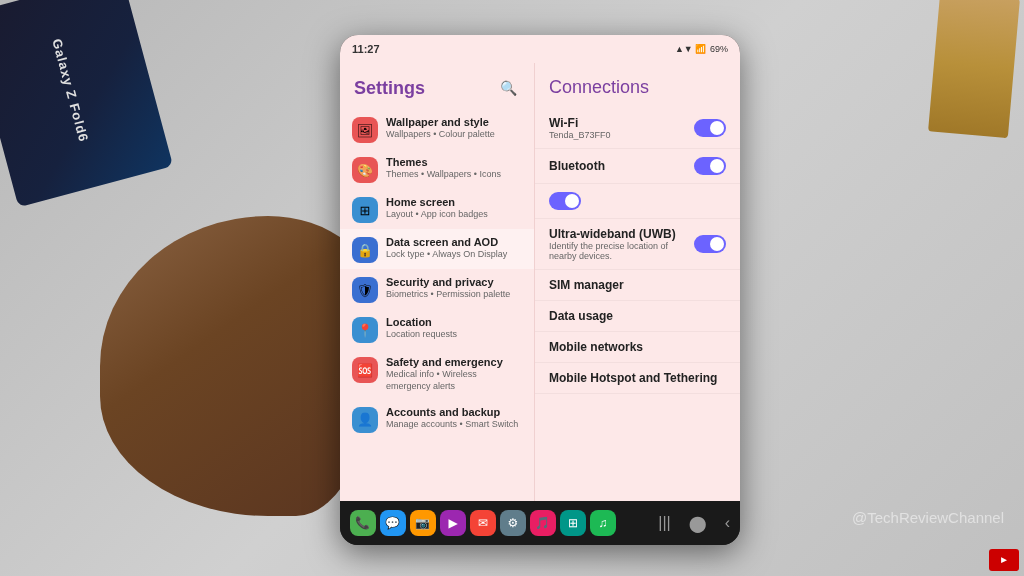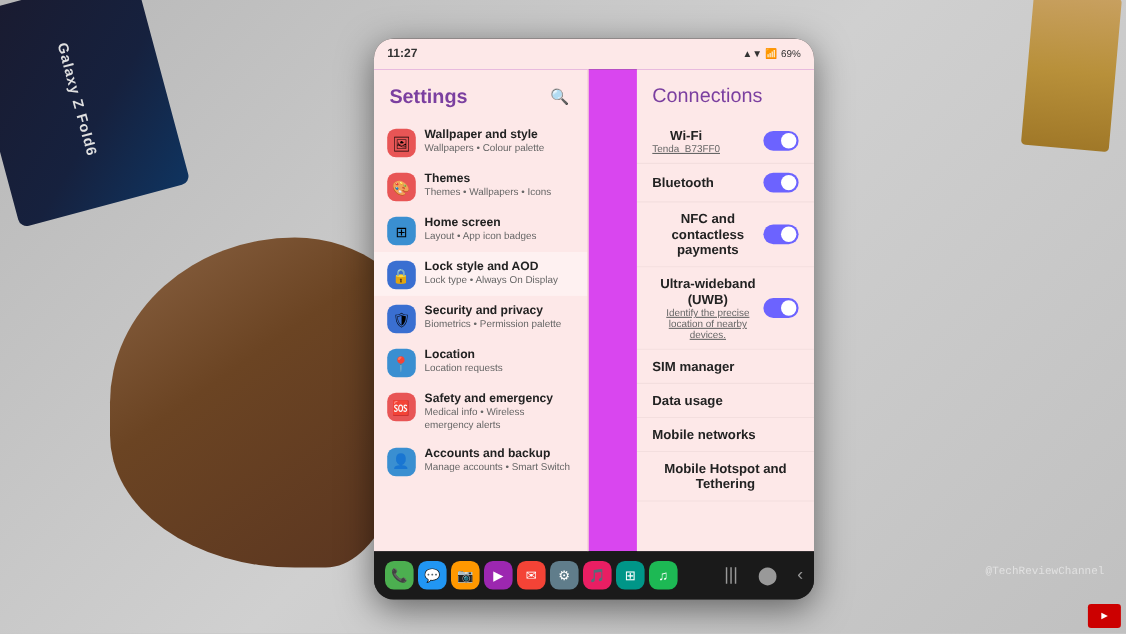--- a/index.html
+++ b/index.html
@@ -101,22 +101,21 @@
       display: flex;
       align-items: center;
       gap: 3px;
       font-size: 9px;
     }
 
     
     .device-content {
       display: flex;
       height: calc(100% - 28px - 44px);
-      background: #d946ef;
-      gap: 44px;
+      background: #6d28d9;
     }
 
     
     .left-panel {
       width: 195px;
       background: #fde8e8;
       padding: 10px 0;
       overflow: hidden;
       border-right: 1px solid #f0d0d0;
     }
@@ -198,32 +197,30 @@
 
     .conn-list {
       list-style: none;
     }
     .conn-item {
       display: flex;
       align-items: center;
       justify-content: space-between;
       padding: 8px 14px;
       border-bottom: 1px solid rgba(0,0,0,0.04);
-      text-align: center;
     }
     .conn-item-left {}
     .conn-item-title {
       font-size: 12px;
       font-weight: 600;
       color: #222;
     }
     .conn-item-sub {
       font-size: 9px;
       color: #666;
-      text-decoration: underline;
     }
     .toggle {
       width: 32px;
       height: 18px;
       border-radius: 9px;
       background: #6c63ff;
       position: relative;
       flex-shrink: 0;
     }
     .toggle::after {
@@ -275,23 +272,22 @@
       color: #999;
       font-size: 16px;
     }
 
     
     .watermark {
       position: absolute;
       bottom: 50px;
       right: 20px;
       color: rgba(255,255,255,0.5);
-      font-size: 10px;
+      font-size: 15px;
       z-index: 15;
-      font-family: Liberation Mono, monospace;
     }
 
     
     .corner-logo {
       position: absolute;
       bottom: 5px;
       right: 5px;
       width: 30px;
       height: 22px;
       background: #cc0000;
@@ -354,21 +350,21 @@
         <li class="settings-item">
           <div class="item-icon" style="background:#3a8fd1;">⊞</div>
           <div class="item-text">
             <div class="item-title">Home screen</div>
             <div class="item-subtitle">Layout • App icon badges</div>
           </div>
         </li>
         <li class="settings-item active">
           <div class="item-icon" style="background:#3a6fd1;">🔒</div>
           <div class="item-text">
-            <div class="item-title">Lock style and AOD</div>
+            <div class="item-title">Data screen and AOD</div>
             <div class="item-subtitle">Lock type • Always On Display</div>
           </div>
         </li>
         <li class="settings-item">
           <div class="item-icon" style="background:#3a6fd1;">🛡</div>
           <div class="item-text">
             <div class="item-title">Security and privacy</div>
             <div class="item-subtitle">Biometrics • Permission palette</div>
           </div>
         </li>
@@ -406,23 +402,20 @@
           </div>
           <div class="toggle"></div>
         </li>
         <li class="conn-item">
           <div class="conn-item-left">
             <div class="conn-item-title">Bluetooth</div>
           </div>
           <div class="toggle"></div>
         </li>
         <li class="conn-item">
-          <div class="conn-item-left">
-            <div class="conn-item-title">NFC and contactless payments</div>
-          </div>
           <div class="toggle"></div>
         </li>
         <li class="conn-item">
           <div class="conn-item-left">
             <div class="conn-item-title">Ultra-wideband (UWB)</div>
             <div class="conn-item-sub">Identify the precise location of nearby devices.</div>
           </div>
           <div class="toggle"></div>
         </li>
         <li class="conn-item">

